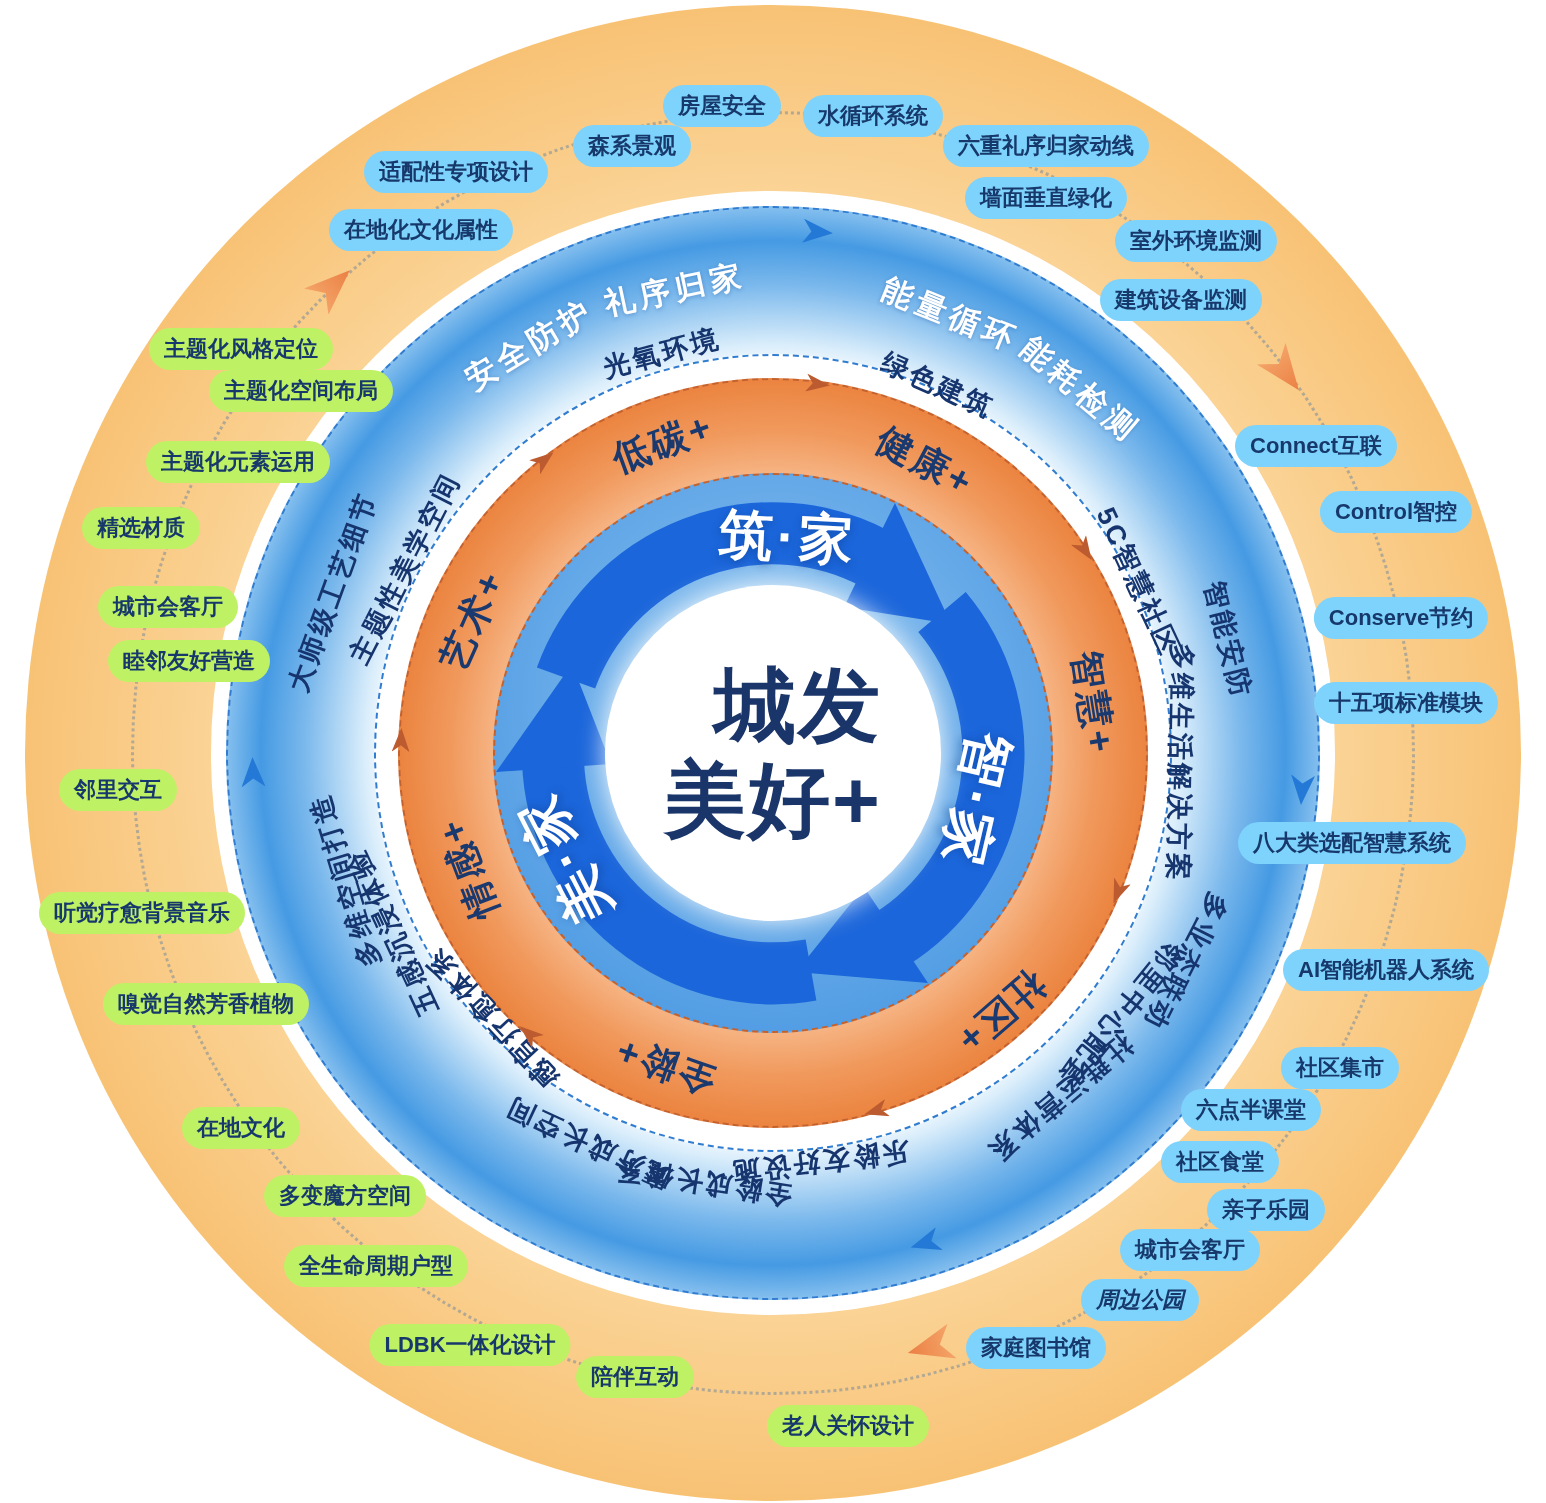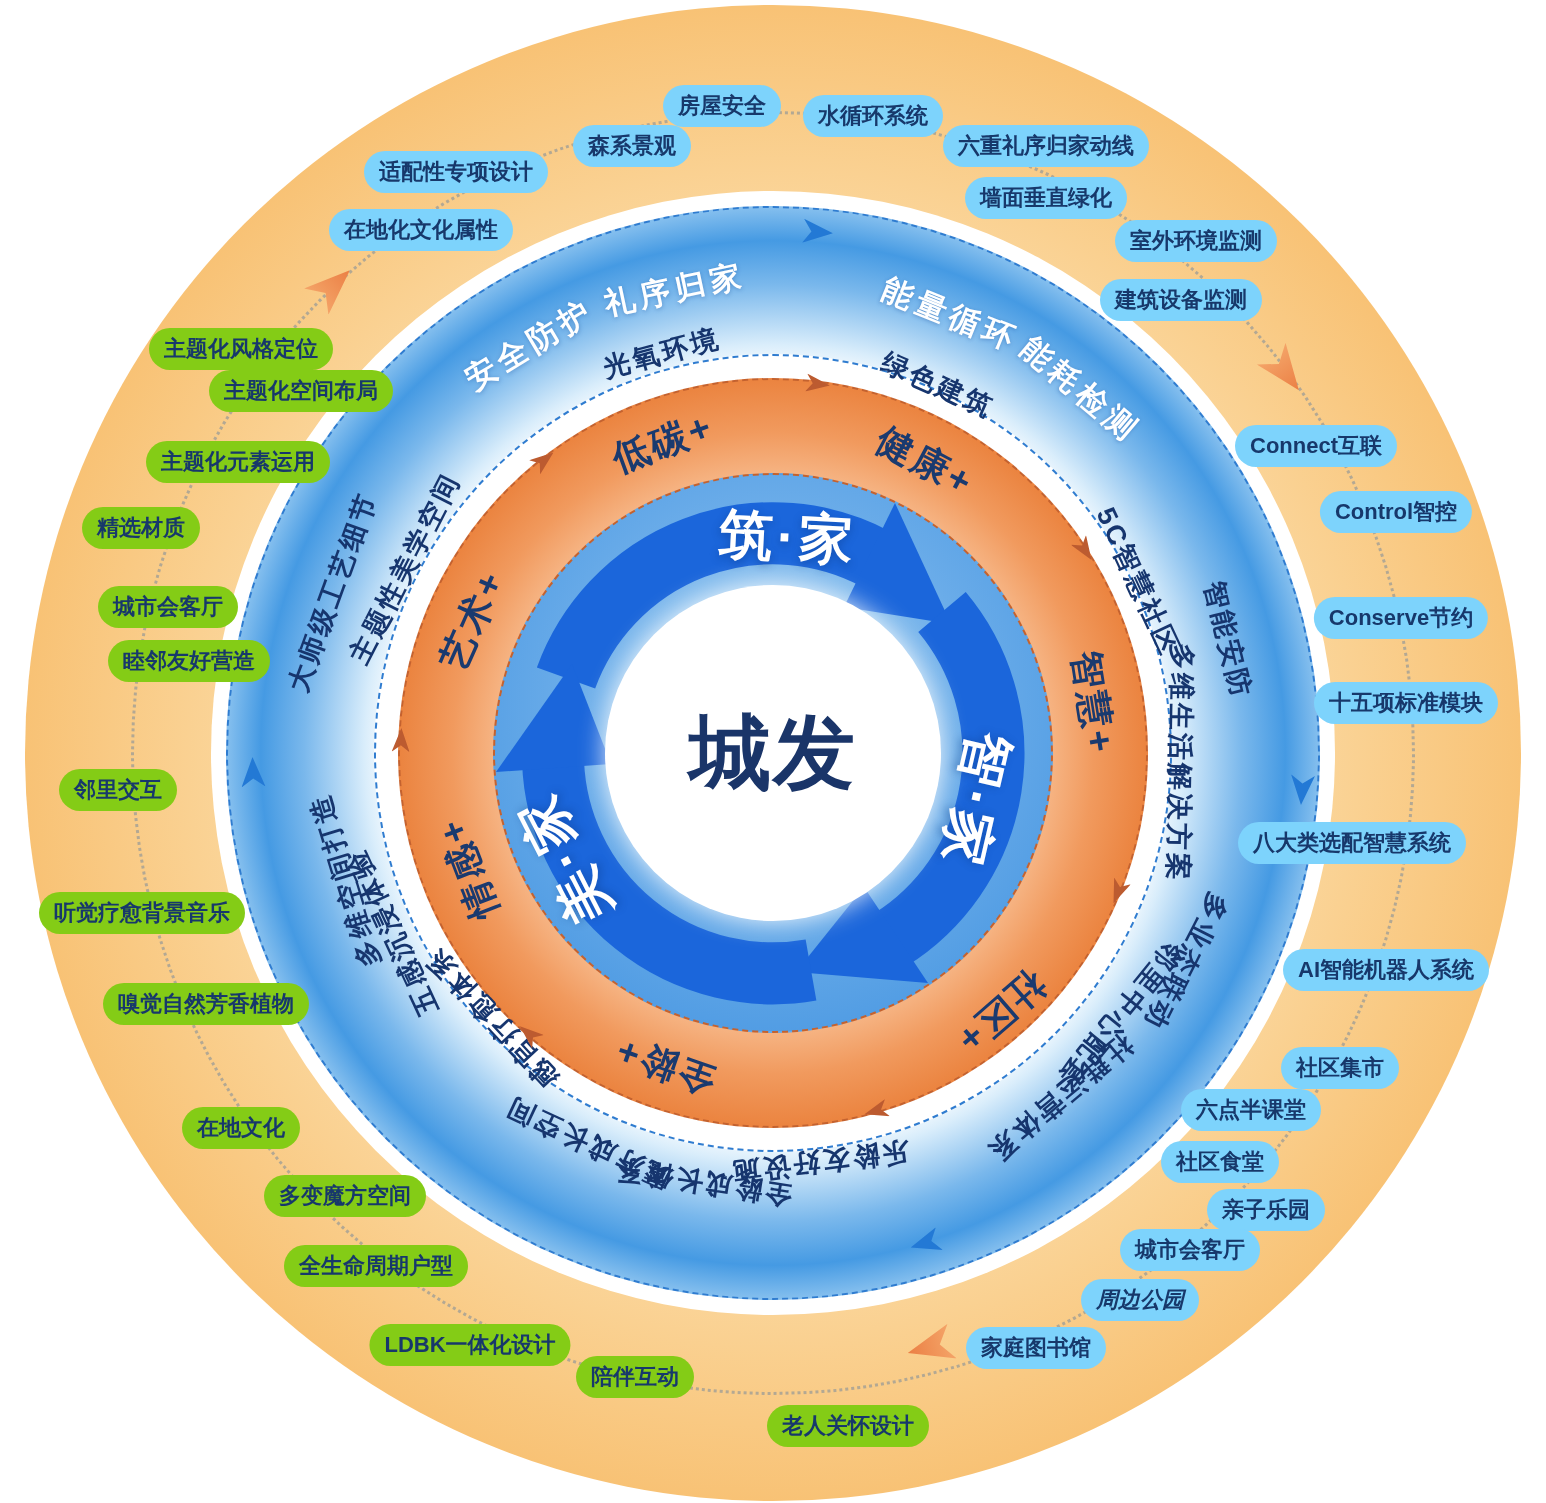--- a/index.html
+++ b/index.html
@@ -8,21 +8,21 @@
     font-family:"Liberation Sans","DejaVu Sans",sans-serif;
     background:#ffffff;
   }
   .disc{position:absolute;border-radius:50%;transform:translate(-50%,-50%);}
   .pill{
     position:absolute;white-space:nowrap;
     padding:6px 15px;border-radius:999px;
     font-size:22px;font-weight:bold;color:#17386B;
   }
   .pill.pink{background:#7dd3fc;}
-  .pill.blue{background:#84cc16;}
+  .pill.blue{background:#bef264;}
   .curve{position:absolute;white-space:nowrap;font-weight:bold;transform-origin:center;}
   .curve.navy{color:#16356E;font-size:27px;letter-spacing:3px;}
   .curve.white{color:#ffffff;font-size:31px;letter-spacing:5px;text-shadow:0 1px 4px rgba(20,70,150,.35);}
   .curve.plus{color:#1A3A6F;font-size:37px;letter-spacing:3px;}
   .curve.cycle{color:#ffffff;font-size:54px;letter-spacing:4px;text-shadow:0 3px 8px rgba(12,55,130,.45);}
   .chev{position:absolute;clip-path:polygon(0% 0%,100% 50%,0% 100%,28% 50%);}
   .chev.orange{width:46px;height:36px;background:linear-gradient(90deg,#F4A468,#EB7F44);}
   .chev.blue{width:30px;height:24px;background:#2379D5;}
   .chev.brown{width:24px;height:18px;background:#BC5B30;}
   .center-title{
@@ -66,20 +66,21 @@
     </g>
     <g>
       <path d="M 811 970 A 220 220 0 0 1 553 761" stroke="#1B66DB" stroke-width="62" fill="none"></path>
       <polygon points="496,772 611,764 572,664" fill="#1B66DB"></polygon>
     </g>
   </svg>
 
   <div class="disc" style="left:773px;top:753px;width:336px;height:336px;background:#ffffff;box-shadow:0 0 26px rgba(255,255,255,.9);"></div>
   <div class="center-title">
     <div>城发</div>
+    <div>美好+</div>
   </div>
 
   <div id="labels-layer">
       <div class="curve plus" style="left: 663px; top: 443px; transform: translate(-50%, -50%) rotate(-20deg);">低碳+</div>
       <div class="curve plus" style="left: 925px; top: 462px; transform: translate(-50%, -50%) rotate(28deg);">健康+</div>
       <div class="curve plus" style="left: 1093px; top: 703px; transform: translate(-50%, -50%) rotate(81deg);">智慧+</div>
       <div class="curve plus" style="left: 1000px; top: 1012px; transform: translate(-50%, -50%) rotate(139deg);">社区+</div>
       <div class="curve plus" style="left: 665px; top: 1065px; transform: translate(-50%, -50%) rotate(199deg);">全龄+</div>
       <div class="curve plus" style="left: 468px; top: 868px; transform: translate(-50%, -50%) rotate(249deg);">情感+</div>
       <div class="curve plus" style="left: 473px; top: 620px; transform: translate(-50%, -50%) rotate(294deg);">艺术+</div>

